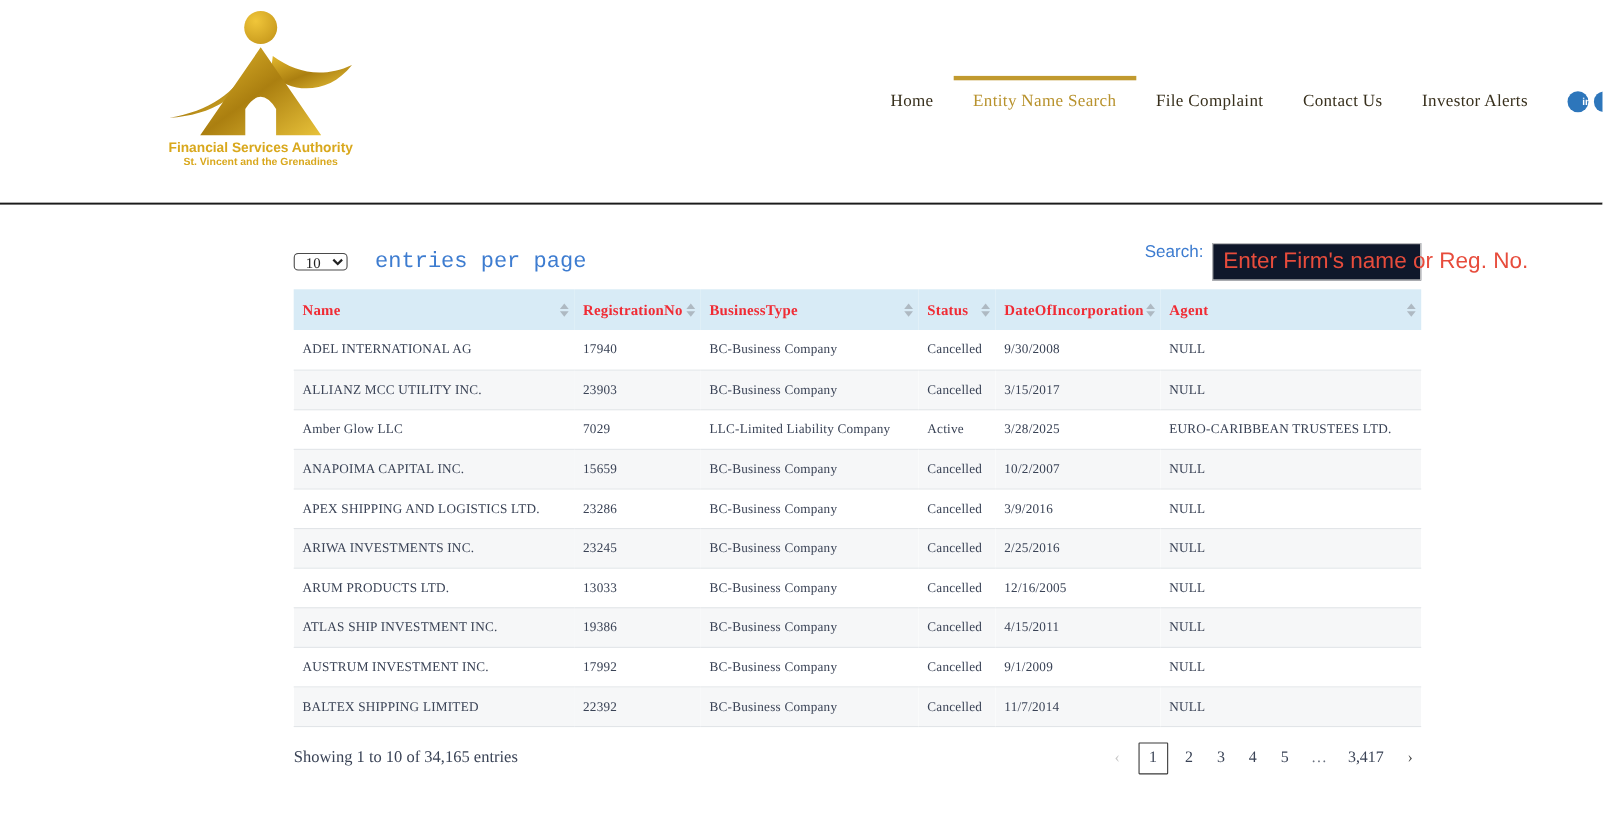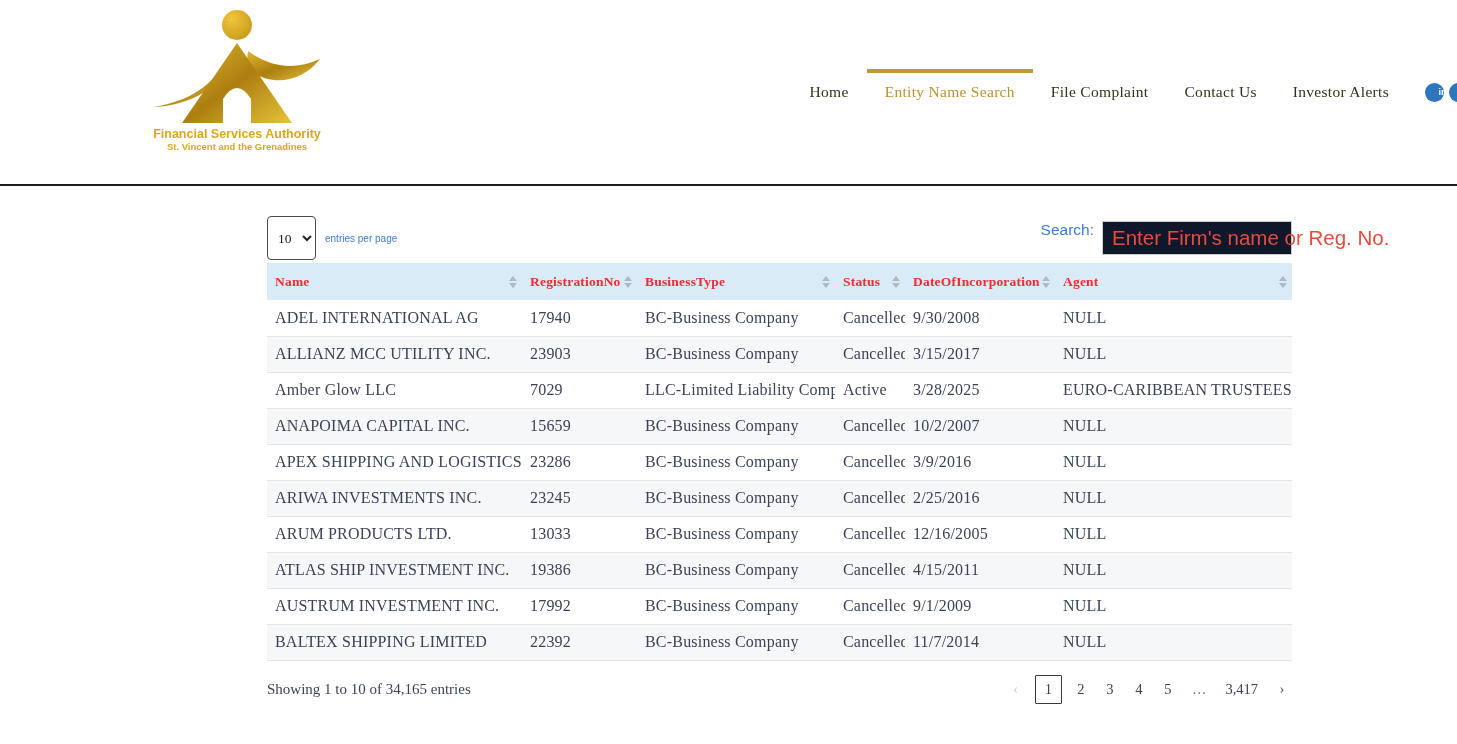--- a/index.html
+++ b/index.html
@@ -26,45 +26,45 @@
     font-family: "Liberation Sans", sans-serif; font-size: 9px; font-weight: bold; cursor: pointer; padding-left: 16px;
   }
   .soc-circle.fb { margin-left: 5px; margin-right: -11px; }
 
   
   .content { width: 1025px; margin-left: 267px; padding-top: 35px; }
 
   .controls { display: flex; justify-content: space-between; align-items: center; height: 34px; }
   .controls-left { display: flex; align-items: center; }
   .page-size {
-    width: 49px; height: 44px; border: 1px solid #4a4a4a; border-radius: 4px;
+    width: 49px; height: 16px; border: 1px solid #4a4a4a; border-radius: 4px;
     font-family: "Liberation Serif", serif; font-size: 13.5px; color: #222; background: #fff; padding-left: 6px;
   }
-  .entries-label { margin-left: 9px; font-family: Liberation Sans, sans-serif; font-size: 10px; color: #3d7cd0; }
+  .entries-label { margin-left: 25px; font-family: Liberation Mono, monospace; font-size: 20px; color: #3d7cd0; }
   .controls-right { display: flex; align-items: flex-start; position: relative; }
   .search-label { font-family: "Liberation Sans", sans-serif; font-size: 15.5px; color: #3d7cd0; margin-right: 8px; }
   .search-input {
     position: relative; width: 190px; height: 34px; border: 1px solid #ccc; background: #0f172a; cursor: text;
   }
   .search-placeholder {
     position: absolute; left: 9px; top: 50%; transform: translateY(-50%);
     font-family: "Liberation Sans", sans-serif; font-size: 20.5px; color: #e74c3c; white-space: nowrap;
   }
 
   
   table { border-collapse: collapse; width: 1025px; margin-top: 8px; table-layout: fixed; }
   thead th { background: #d8ebf6; height: 37px; padding: 0 5px 0 8px; text-align: left; cursor: pointer; }
   .th-in { display: flex; justify-content: space-between; align-items: center; }
   .th-label { color: #f02b34; font-size: 13.5px; font-weight: bold; letter-spacing: .2px; }
   .sort i { display: block; width: 0; height: 0; border-left: 4px solid transparent; border-right: 4px solid transparent; }
   .sort .up { border-bottom: 5px solid #aeb9c2; margin-bottom: 2px; }
   .sort .dn { border-top: 5px solid #aeb9c2; }
   tbody td {
     height: 36px; border-bottom: 1px solid #e2e5e8; padding: 0 5px 0 8px;
-    font-size: 16px; color: #3a4356; letter-spacing: .2px; overflow: hidden; white-space: nowrap;
+    font-size: 12px; color: #3a4356; letter-spacing: .2px; overflow: hidden; white-space: nowrap;
   }
   tbody tr:nth-child(even) { background: #f6f7f8; }
 
   
   .table-footer { display: flex; justify-content: space-between; align-items: center; margin-top: 14px; }
   .showing { font-size: 15px; color: #3a4356; }
   .pagination { display: flex; align-items: center; gap: 9px; font-size: 14.5px; color: #3a4356; }
   .page-btn { min-width: 20px; text-align: center; padding: 5px 5px; cursor: pointer; }
   .page-btn.current { border: 1px solid #3a3a3a; padding: 5px 9px; background: #fff; border-radius: 1px; }
   .page-btn.prev { color: #c9c9c9; }

